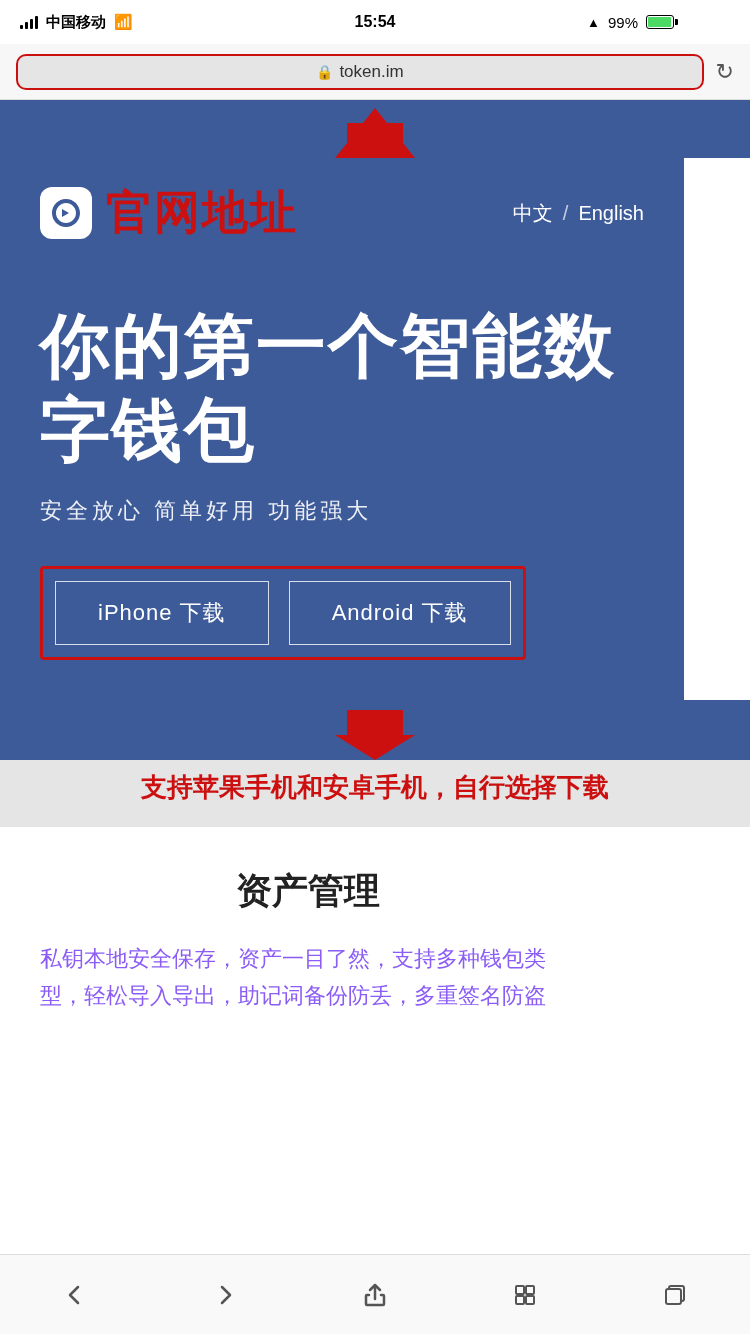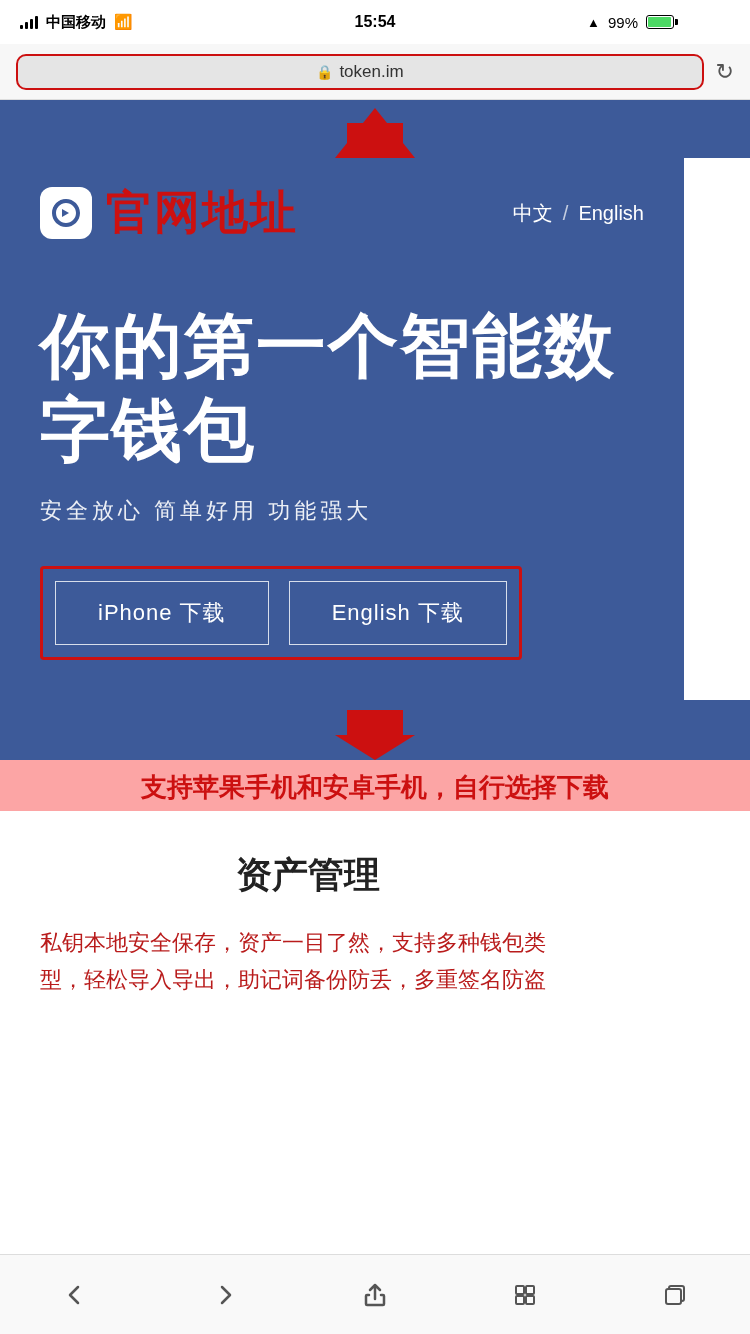--- a/index.html
+++ b/index.html
@@ -279,23 +279,23 @@
       transform: translateX(-50%);
       width: 0;
       height: 0;
       border-left: 40px solid transparent;
       border-right: 40px solid transparent;
       border-top: 25px solid #cc1010;
     }
 
     
     .annotation-text {
-      background: #fca5a5;
-      width: 750px;
-      padding: 10px 20px 6px 20px;
+      background: #e5e5e5;
+      width: 750px;
+      padding: 10px 20px 22px 20px;
       font-size: 26px;
       font-weight: 700;
       color: #cc1010;
       text-align: center;
       white-space: nowrap;
       overflow: hidden;
     }
 
     
     .white-section {
@@ -305,21 +305,21 @@
     }
     .section-title {
       font-size: 36px;
       font-weight: 700;
       color: #222;
       text-align: center;
       margin-bottom: 24px;
     }
     .section-body {
       font-size: 22px;
-      color: #b91c1c;
+      color: #8b5cf6;
       line-height: 1.7;
     }
 
     
     .bottom-nav {
       position: fixed;
       bottom: 0;
       width: 750px;
       height: 80px;
       background: #f9f9f9;
@@ -398,21 +398,21 @@
       <span class="lang-divider">/</span>
       <span class="lang-link active">English</span>
     </div>
   </div>
 
   <h1 class="hero-title">你的第一个智能数<br>字钱包</h1>
   <p class="hero-subtitle">安全放心  简单好用  功能强大</p>
 
   <div class="download-buttons">
     <button class="dl-btn">iPhone 下载</button>
-    <button class="dl-btn">English 下载</button>
+    <button class="dl-btn">Android 下载</button>
   </div>
 </div>
 
 <div class="arrow-down-container">
   <div class="red-arrow-down"></div>
 </div>
 
 <div class="annotation-text">支持苹果手机和安卓手机，自行选择下载</div>
 
 <div class="white-section">

